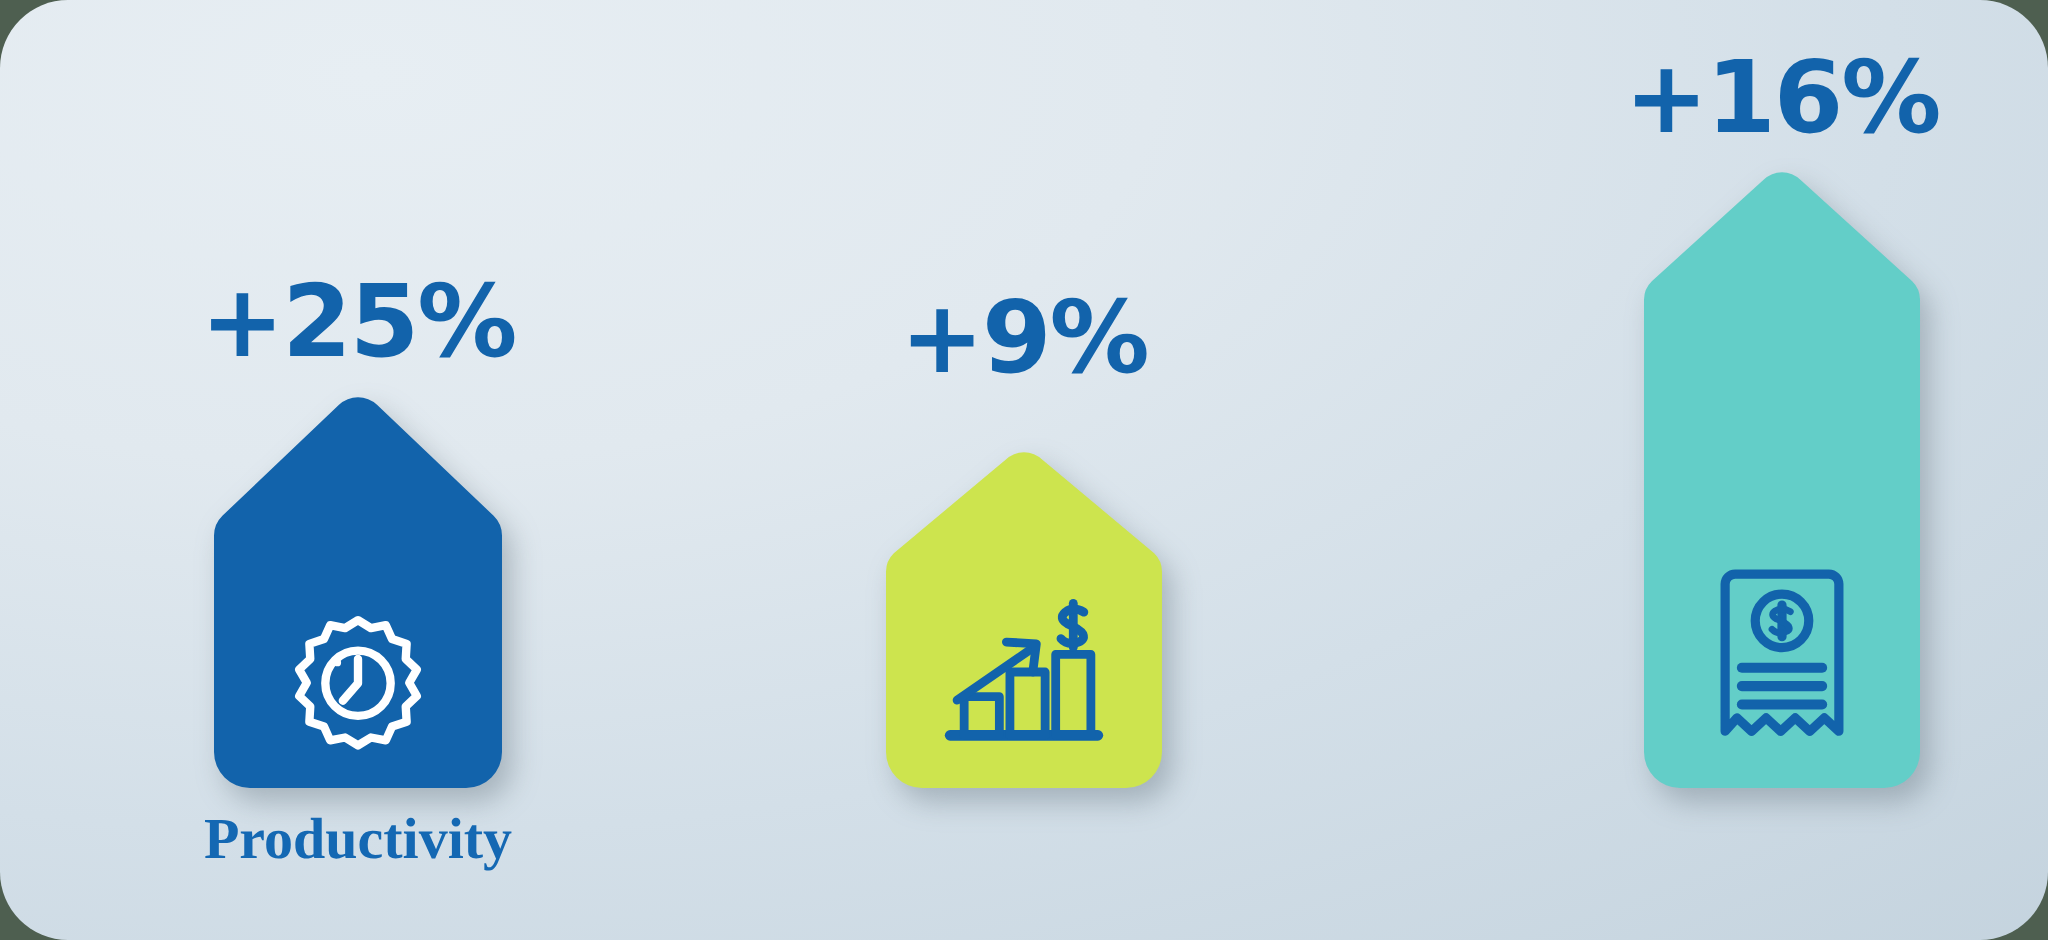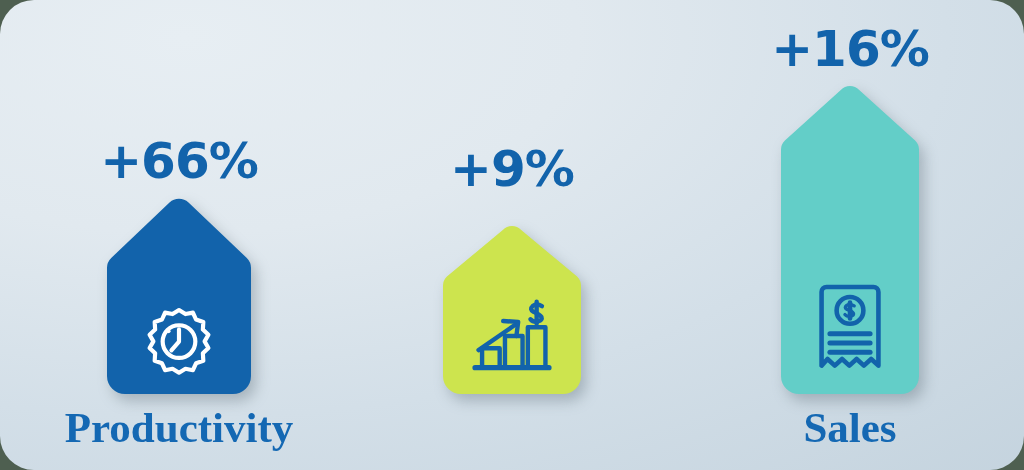--- a/index.html
+++ b/index.html
@@ -72,34 +72,34 @@
 
   .metric-icon svg { display: block; width: 100%; height: 100%; }
 
   .metric-label {
     position: absolute;
     left: 0;
     width: 100%;
     text-align: center;
     font-family: "Liberation Serif", "DejaVu Serif", serif;
     font-weight: bold;
-    font-size: 43px;
+    font-size: 29px;
     color: #1468b3;
     line-height: 1;
   }
 </style>
 </head>
 <body>
 
 <div id="infographic-card">
   <div id="chart-area">
 
     <div class="metric-column" style="left:60px; width:238px;">
 
-      <div class="metric-value" style="top:136px;">+66%</div>
+      <div class="metric-value" style="top:136px;">+25%</div>
 
       <div class="arrow-bar" style="top:198px;">
         <svg width="144" height="196" viewBox="0 0 144 196" aria-hidden="true">
           <path d="M 0 70
                    A 14 14 0 0 1 4.2 59.9
                    L 62.5 4.4
                    A 14 14 0 0 1 81.5 4.4
                    L 139.8 59.9
                    A 14 14 0 0 1 144 70
                    L 144 178
@@ -166,21 +166,21 @@
 
             <path d="M78 11 L78 36"></path>
             <path d="M84 16 Q78 12.5 73.5 16 Q69.5 19.5 74.5 22.5
                      Q81.5 25.5 83.5 28.5 Q85 32 79.5 33.5 Q74 34.5 71 31"></path>
           </g>
         </svg>
       </div>
 
     </div>
 
-    <div class="metric-column" style="left:731px; width:238px;">
+    <div class="metric-column" style="left:772px; width:238px;">
 
       <div class="metric-value" style="top:24px;">+16%</div>
 
       <div class="arrow-bar" style="top:86px;">
         <svg width="138" height="308" viewBox="0 0 138 308" aria-hidden="true">
           <path d="M 0 64
                    A 13 13 0 0 1 3.9 54.6
                    L 59.8 3.9
                    A 13 13 0 0 1 78.2 3.9
                    L 134.1 54.6
@@ -208,17 +208,16 @@
             <path d="M50 24.5 L50 43.5"></path>
             <path d="M55 28.5 Q50 25.5 46 28 Q42.5 30.5 46.5 32.8
                      Q52.5 35 54 37.2 Q55.5 40 51 41 Q46.5 41.8 44 39" stroke-width="4"></path>
             <path d="M26 62 L74 62" stroke-width="6"></path>
             <path d="M26 73 L74 73" stroke-width="6"></path>
             <path d="M26 84 L74 84" stroke-width="6"></path>
           </g>
         </svg>
       </div>
 
-      <div class="metric-label" style="top:406px;">Sales</div>
     </div>
 
   </div>
 </div>
 
 </body></html>

